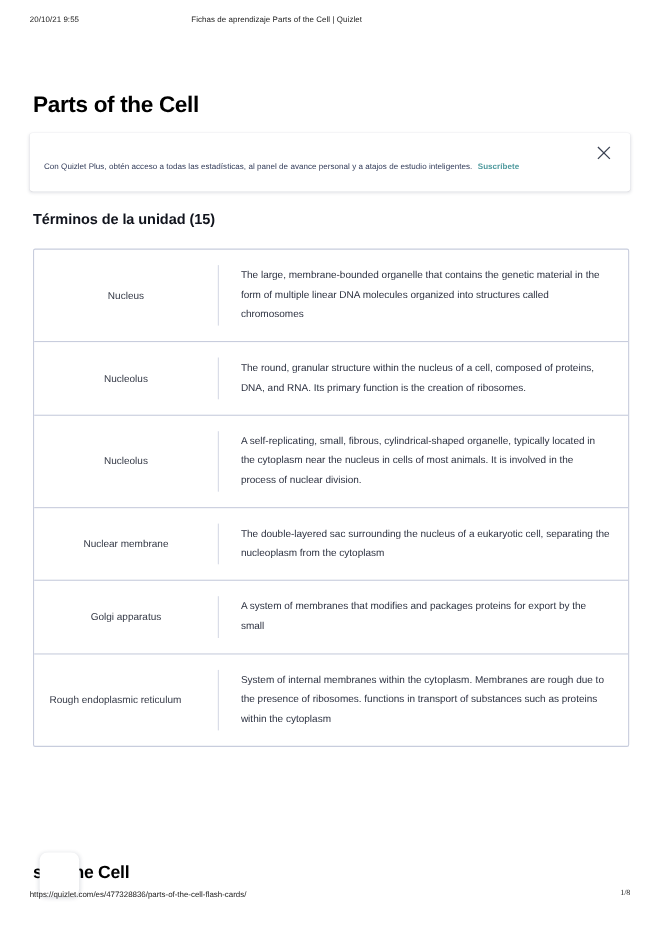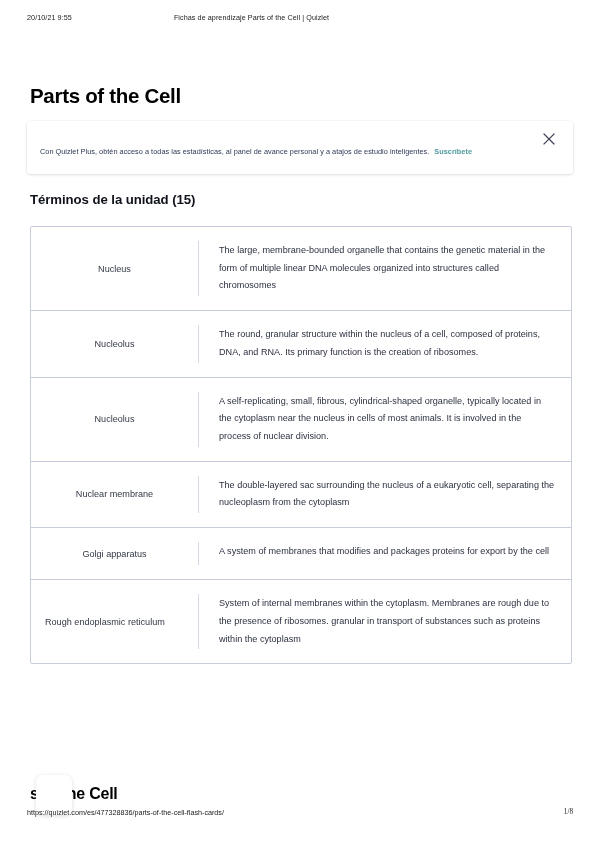--- a/index.html
+++ b/index.html
@@ -250,27 +250,27 @@
 
     <div class="term-row">
       <div class="term-cell centered">Nuclear membrane</div>
       <div class="def-divider"></div>
       <div class="def-cell">The double-layered sac surrounding the nucleus of a eukaryotic cell, separating the nucleoplasm from the cytoplasm</div>
     </div>
 
     <div class="term-row">
       <div class="term-cell centered">Golgi apparatus</div>
       <div class="def-divider"></div>
-      <div class="def-cell">A system of membranes that modifies and packages proteins for export by the cell</div>
+      <div class="def-cell">A system of membranes that modifies and packages proteins for export by the small</div>
     </div>
 
     <div class="term-row">
       <div class="term-cell">Rough endoplasmic reticulum</div>
       <div class="def-divider"></div>
-      <div class="def-cell">System of internal membranes within the cytoplasm. Membranes are rough due to the presence of ribosomes. granular in transport of substances such as proteins within the cytoplasm</div>
+      <div class="def-cell">System of internal membranes within the cytoplasm. Membranes are rough due to the presence of ribosomes. functions in transport of substances such as proteins within the cytoplasm</div>
     </div>
 
   </div>
 
   <div class="bottom-heading">s of the Cell</div>
   <div class="white-mask"></div>
 
 </div>
 
 <div class="print-footer">

